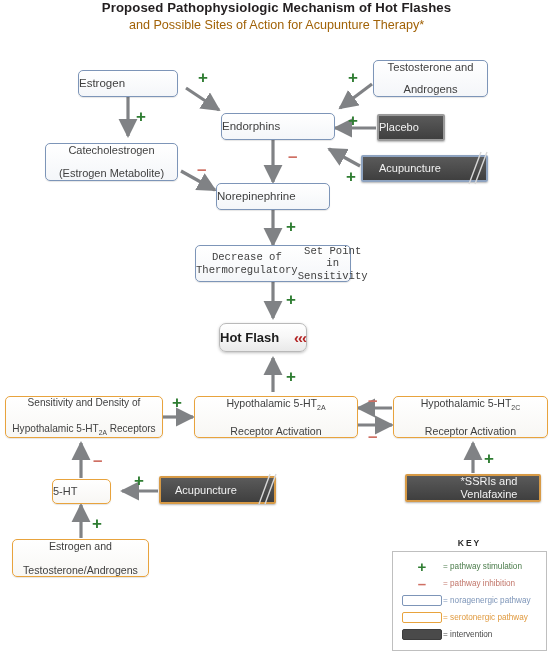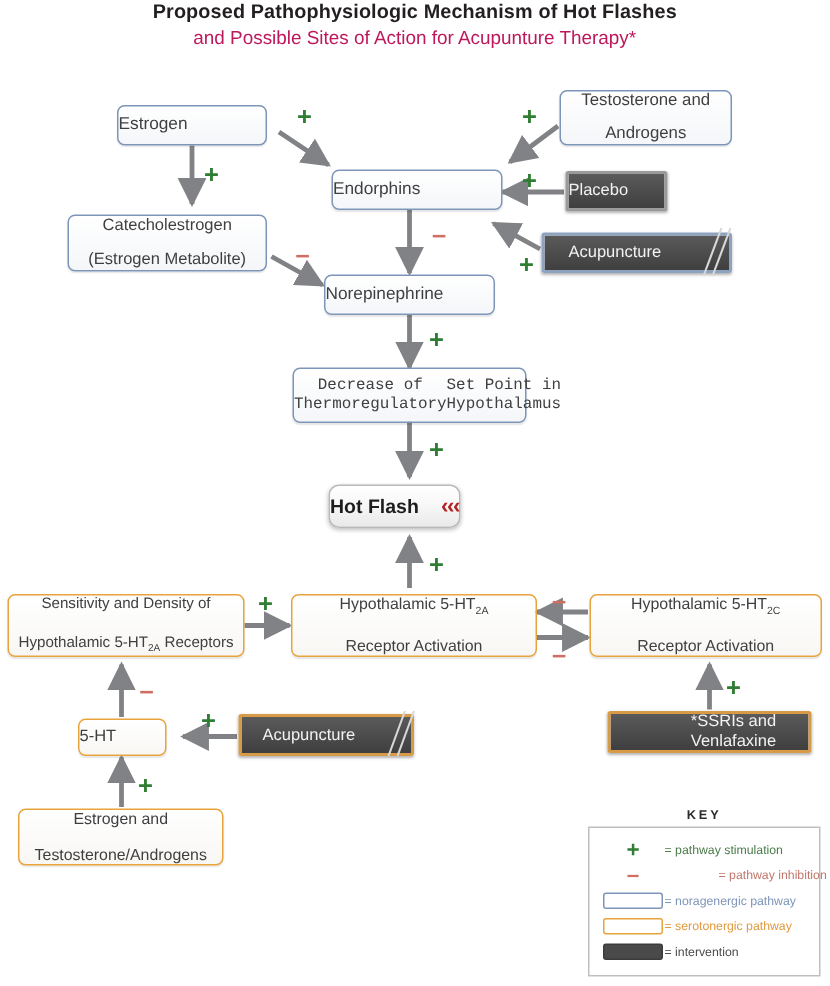--- a/index.html
+++ b/index.html
@@ -9,21 +9,21 @@
     font-family:"Liberation Sans", sans-serif;
     color:#3a3a3a;
     overflow:hidden;
     position:relative;
   }
   #stage{position:absolute;left:0;top:0;width:553px;height:657px;}
   #svglayer{position:absolute;left:0;top:0;width:553px;height:657px;pointer-events:none;}
 
   .ttl{position:absolute;left:0;width:553px;text-align:center;}
   .ttl1{top:0px;font-size:13.2px;font-weight:bold;color:#231f20;letter-spacing:.1px;}
-  .ttl2{top:18px;font-size:12.6px;color:#be185d;}
+  .ttl2{top:18px;font-size:12.6px;color:#a16207;}
 
   .node{
     position:absolute;
     box-sizing:border-box;
     display:flex;align-items:center;justify-content:space-between;
     text-align:center;
     line-height:1.18;
     border-radius:5px;
     background:#fdfdfd;
   }
@@ -71,21 +71,21 @@
   .krow{display:flex;align-items:center;height:17px;}
   .ksym{width:42px;display:flex;align-items:center;justify-content:center;flex:0 0 42px;}
   .ktxt{font-size:8.2px;white-space:nowrap;}
   .ksw{width:40px;height:11px;box-sizing:border-box;border-radius:2px;}
   .ksw-b{border:1.5px solid #7d95b8;background:#fff;}
   .ksw-o{border:1.5px solid #e8a33d;background:#fff;}
   .ksw-d{background:#4a4a4a;border:1px solid #3c3c3c;}
   .kplus{color:#2f7d32;font-weight:bold;font-size:15px;line-height:1;}
   .kminus{color:#cf6f63;font-weight:bold;font-size:15px;line-height:1;}
   .t-green{color:#4b7c4b;}
-  .t-red{color:#c2776b;margin-left:36px;}
+  .t-red{color:#c2776b;}
   .t-blue{color:#7d95b8;}
   .t-orange{color:#e09a3f;}
   .t-dark{color:#4a4a4a;}
   sub{font-size:.66em;}
 </style>
 </head>
 <body>
 
 <div id="stage">
 
@@ -167,21 +167,21 @@
     <span>Norepinephrine</span>
   </div>
 
   <div class="node nor" style="left:45px;top:143px;width:133px;height:38px;font-size:11px;flex-direction:column;">
     <span>Catecholestrogen</span>
     <span>(Estrogen Metabolite)</span>
   </div>
 
   <div class="node nor" style="left:195px;top:245px;width:156px;height:37px;font-size:10.6px;font-family:Liberation Mono, monospace;">
     <span>Decrease of Thermoregulatory</span>
-    <span>Set Point in Hypothalamus</span>
+    <span>Set Point in Sensitivity</span>
   </div>
 
   <div class="node hotflash" style="left:219px;top:323px;width:88px;height:29px;">
     <span>Hot Flash</span>
     <span class="flame">‹‹‹</span>
   </div>
 
   <div class="node ser" style="left:5px;top:396px;width:158px;height:42px;font-size:10.1px;flex-direction:column;">
     <span>Sensitivity and Density of</span>
     <span><span>Hypothalamic 5-HT</span><sub>2A</sub><span> Receptors</span></span>

